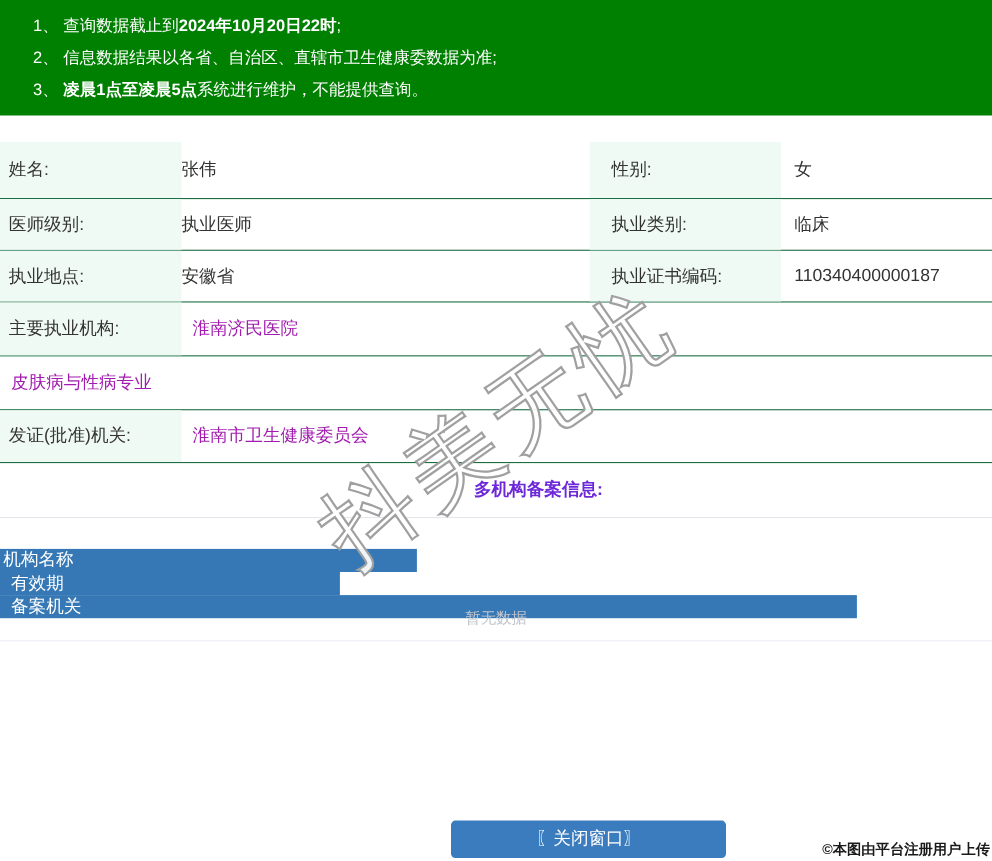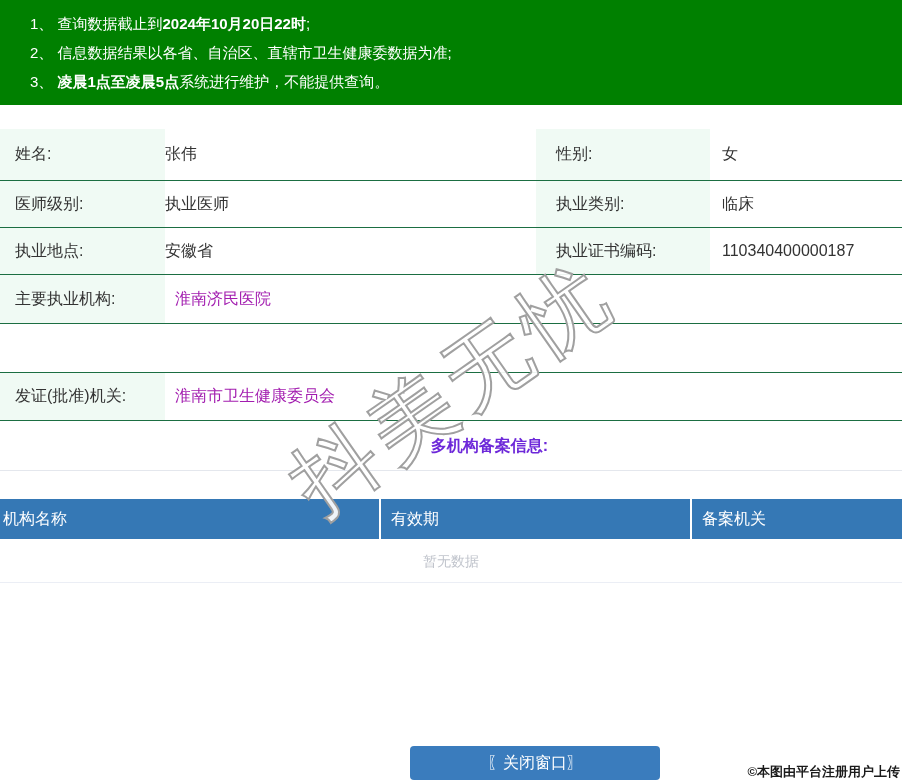--- a/index.html
+++ b/index.html
@@ -25,36 +25,37 @@
   
   .info-table { position:absolute; left:0; top:129px; width:902px; }
   .info-row {
     display:flex; align-items:stretch; width:100%;
     border-bottom:1px solid #1b6e42;
   }
   .r1 { height:52px; } .r2 { height:47px; } .r3 { height:47px; }
   .r4 { height:49px; } .r5 { height:49px; } .r6 { height:48px; }
   .cell { display:flex; align-items:center; font-size:16px; }
   .lab { background:#f0faf4; color:#333; }
-  .l1 { width:165px; padding-left:15px; }
+  .l1 { width:165px; padding-left:8px; }
   .v1 { width:371px; color:#333; }
   .l2 { width:174px; padding-left:20px; }
   .v2 { flex:1; padding-left:12px; color:#333; }
   .vfull { flex:1; padding-left:10px; color:#a21caf; }
   
   .section-title {
     position:absolute; left:0; top:421px; width:902px; height:50px;
     line-height:50px; text-align:center; padding-left:77px;
     font-size:16px; font-weight:bold; color:#6d28d9;
     border-bottom:1px solid #e4e7ed;
   }
   
   .backup-header {
-    position:absolute; left:0; top:499px; width:902px; height:40px;
+    position:absolute; left:0; top:499px; width:779px; height:40px;
     display:flex;
+    flex-direction:column;
   }
   .bh-cell {
     background:#3578b5; color:#fff; font-size:16px;
     display:flex; align-items:center; height:100%;
   }
   .bh-1 { width:379px; padding-left:3px; }
   .bh-gap { width:2px; background:#fff; height:100%; }
   .bh-2 { width:309px; padding-left:10px; }
   .bh-3 { flex:1; padding-left:10px; }
   .backup-empty {
@@ -120,20 +121,21 @@
       <div class="cell lab l1">执业地点:</div>
       <div class="cell v1">安徽省</div>
       <div class="cell lab l2">执业证书编码:</div>
       <div class="cell v2">110340400000187</div>
     </div>
     <div class="info-row r4">
       <div class="cell lab l1">主要执业机构:</div>
       <div class="cell vfull">淮南济民医院</div>
     </div>
     <div class="info-row r5">
+      <div class="cell vfull">皮肤病与性病专业</div>
     </div>
     <div class="info-row r6">
       <div class="cell lab l1">发证(批准)机关:</div>
       <div class="cell vfull">淮南市卫生健康委员会</div>
     </div>
   </div>
 
   <div class="section-title">多机构备案信息:</div>
 
   <div class="backup-header">

